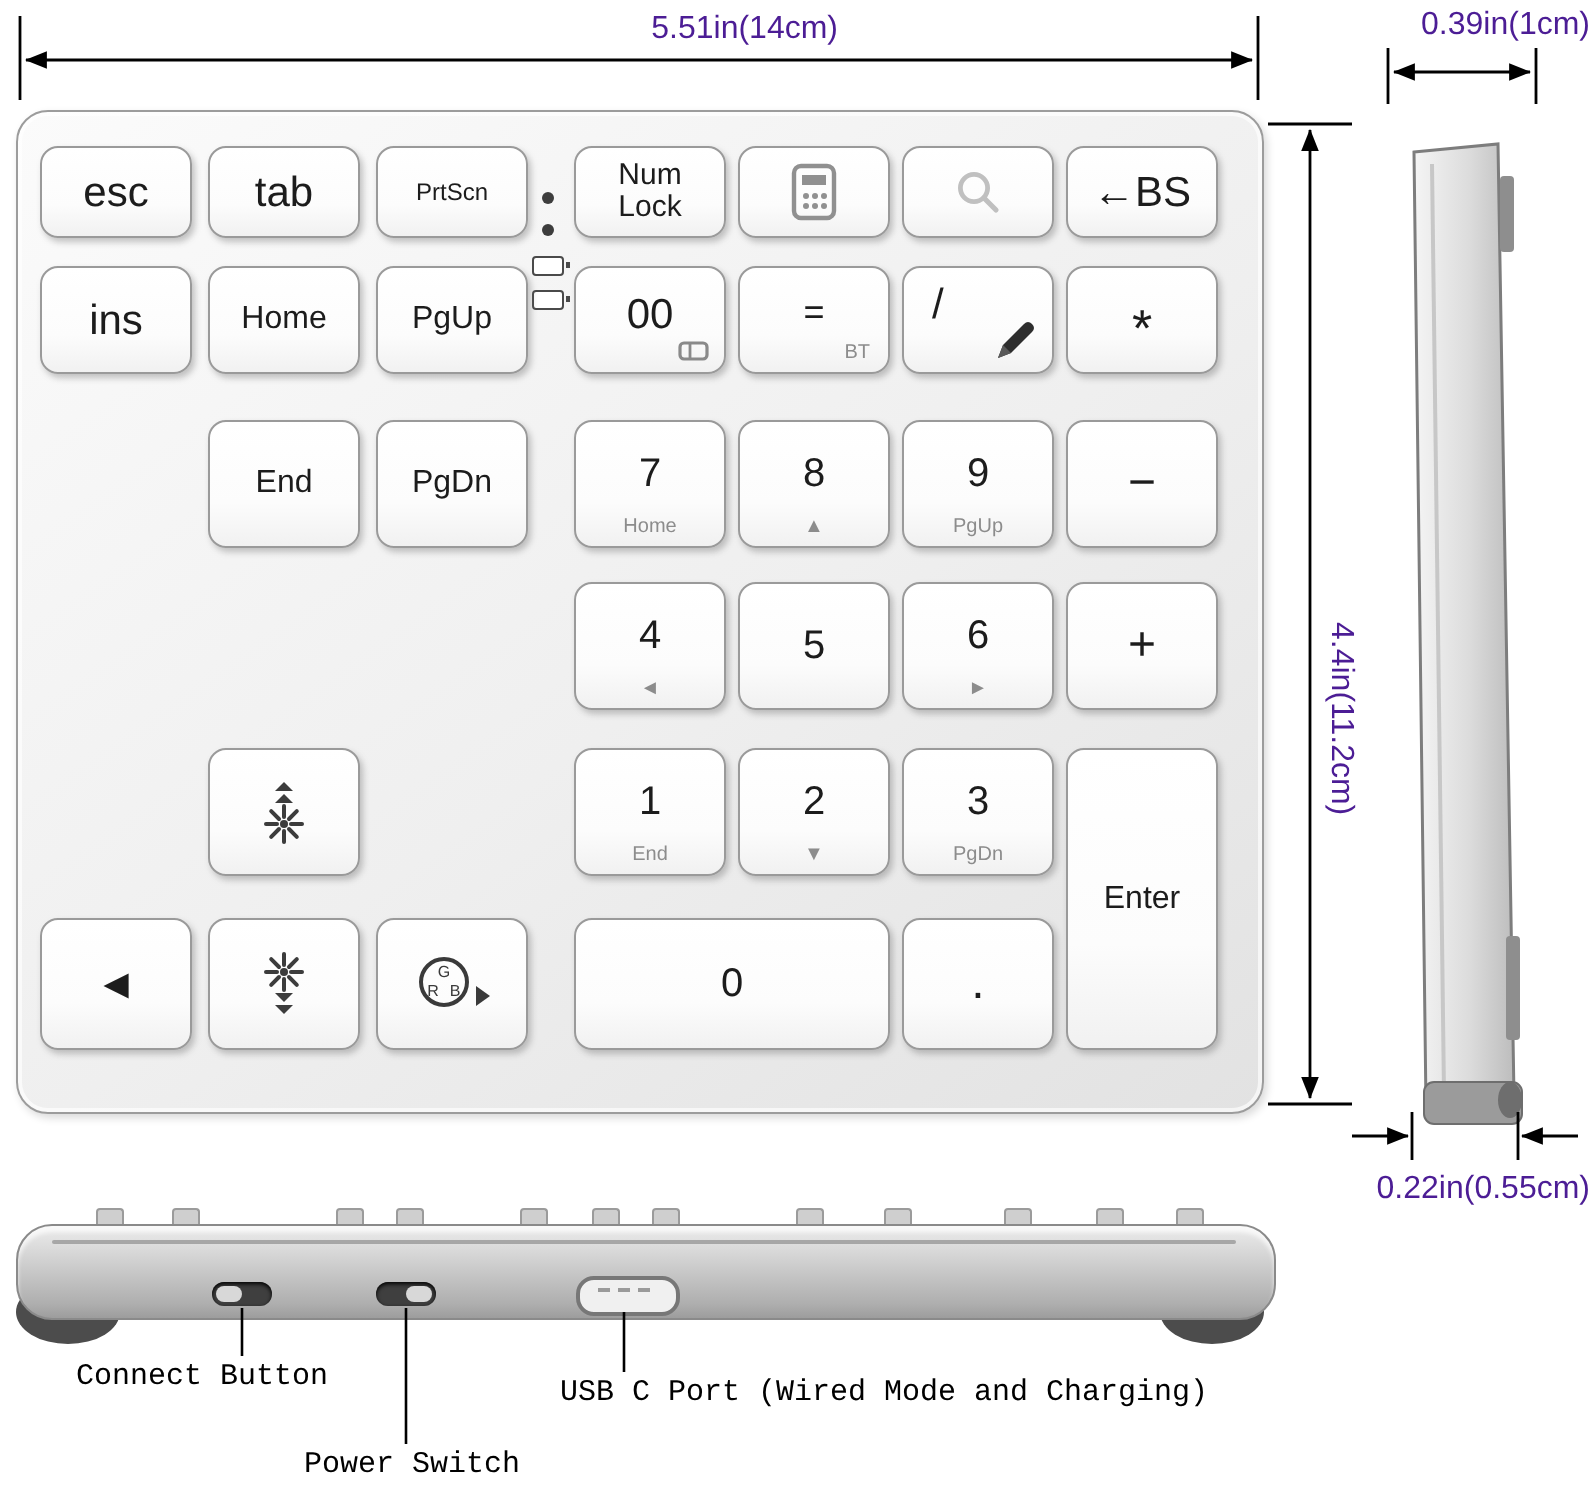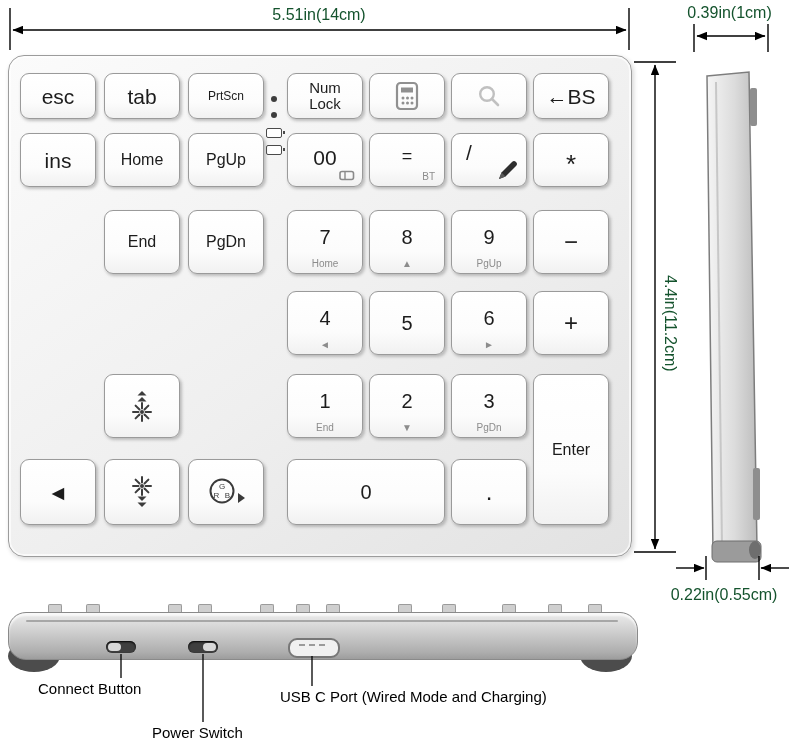--- a/index.html
+++ b/index.html
@@ -38,23 +38,23 @@
   .foot{position:absolute;width:52px;height:32px;border-radius:50%;background:#4c4c4c;}
   .switch{position:absolute;width:30px;height:12px;background:#3f3f3f;border-radius:6px;box-shadow:inset 0 1px 2px #000;}
   .knob{position:absolute;top:2px;width:13px;height:8px;background:#d8d8d8;border-radius:4px;}
   .usb{position:absolute;left:288px;top:638px;width:48px;height:16px;border:2px solid #777;border-radius:9px;background:#f0f0f0;}
   .usb-pins{position:absolute;left:9px;top:4px;width:26px;border-top:2px dashed #9a9a9a;}
 
   
   .overlay{position:absolute;left:0;top:0;pointer-events:none;}
 
   
-  .dimtext{position:absolute;font-size:16px;color:#14532d;text-align:center;}
+  .dimtext{position:absolute;font-size:16px;color:#4c1d95;text-align:right;}
   .vtext{writing-mode:vertical-rl;}
-  .callout{position:absolute;font-size:15px;color:#000;white-space:nowrap;}
+  .callout{position:absolute;font-size:15px;color:#000;white-space:nowrap;font-family:Liberation Mono, monospace;}
 </style>
 </head>
 <body>
 
 <div class="stage">
 
   <div class="keypad"></div>
 
   <div class="led" style="top:96px"></div>
   <div class="led" style="top:112px"></div>

